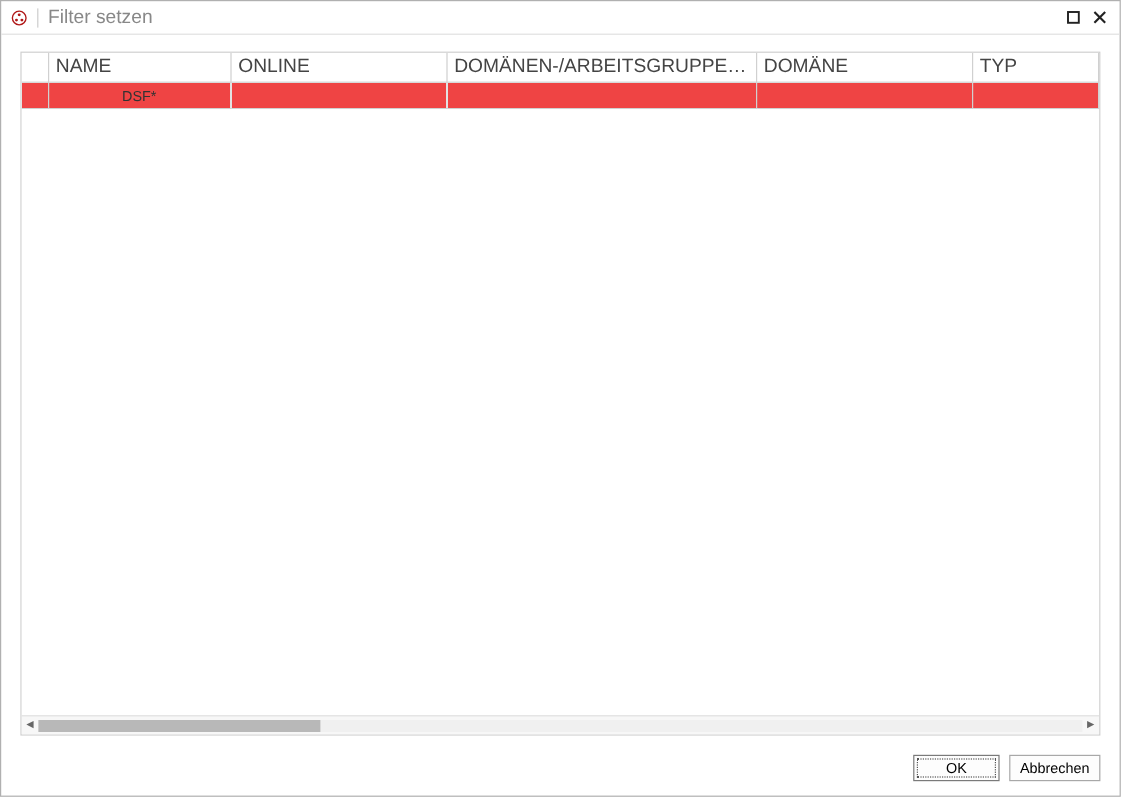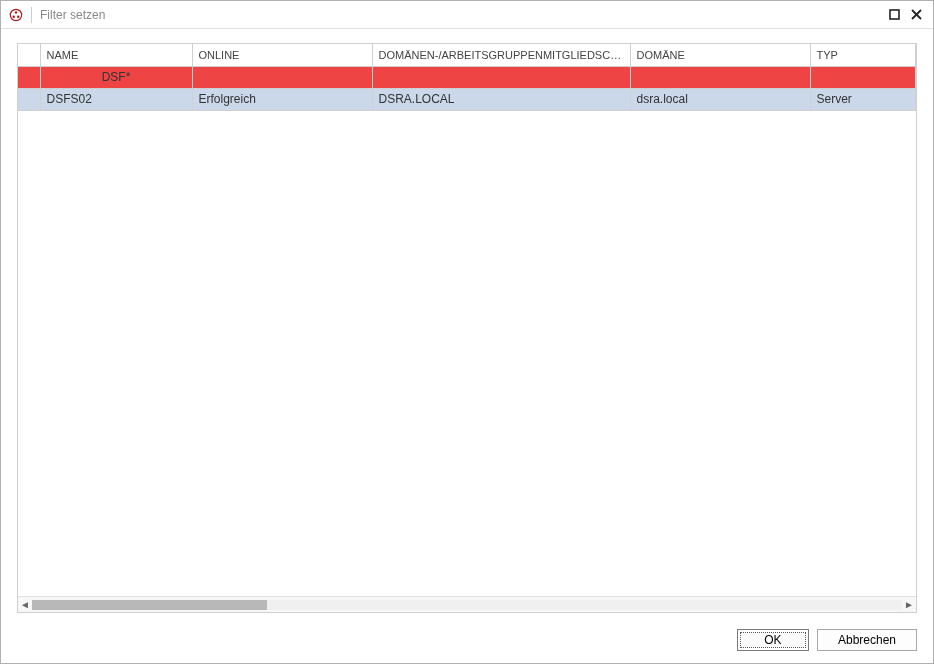--- a/index.html
+++ b/index.html
@@ -29,21 +29,21 @@
     margin-right: 4px;
   }
   .titlebar .divider {
     width: 1px;
     height: 16px;
     background: #ccc;
     margin: 0 8px 0 4px;
   }
   .titlebar .title {
     color: #888;
-    font-size: 12px;
+    font-size: 16px;
     flex: 0 0 auto;
   }
   .titlebar .spacer { flex: 1; }
   .titlebar .win-btn {
     width: 22px;
     height: 18px;
     display: flex;
     align-items: center;
     justify-content: center;
     cursor: pointer;
@@ -74,21 +74,21 @@
     text-align: left;
     font-weight: normal;
     white-space: nowrap;
     overflow: hidden;
     text-overflow: ellipsis;
     height: 22px;
   }
   th {
     background: #ffffff;
     color: #444;
-    font-size: 11px;
+    font-size: 16px;
   }
   .filter-row td {
     background: #ef4444;
     text-align: center;
     color: #333;
   }
   .filter-row td:first-child { text-align: center; }
   .col-handle { width: 22px; padding:0; }
   .row-selected td { background: #cbd8ea; }
   .grid-body {
@@ -135,21 +135,21 @@
     gap: 8px;
     padding: 0 16px;
   }
   .btn {
     min-width: 72px;
     height: 22px;
     border: 1px solid #a8a8a8;
     background: #fdfdfd;
     font-size: 12px;
     cursor: pointer;
-    padding: 0 20px;
+    padding: 0 8px;
   }
   .btn.default {
     outline: 1px dotted #555;
     outline-offset: -4px;
     border: 1px solid #7a7a7a;
   }
 </style>
 </head>
 <body>
 
@@ -201,28 +201,20 @@
         <tr class="filter-row">
           <td class="col-handle"></td>
           <td>DSF*</td>
           <td></td>
           <td></td>
           <td></td>
           <td></td>
         </tr>
       </thead>
       <tbody>
-        <tr class="row-selected">
-          <td class="col-handle"></td>
-          <td>DSFS02</td>
-          <td>Erfolgreich</td>
-          <td>DSRA.LOCAL</td>
-          <td>dsra.local</td>
-          <td>Server</td>
-        </tr>
       </tbody>
     </table>
     <div class="grid-body"></div>
     <div class="hscroll">
       <span class="arrow">◄</span>
       <div class="track">
         <div class="thumb"></div>
       </div>
       <span class="arrow">►</span>
     </div>

